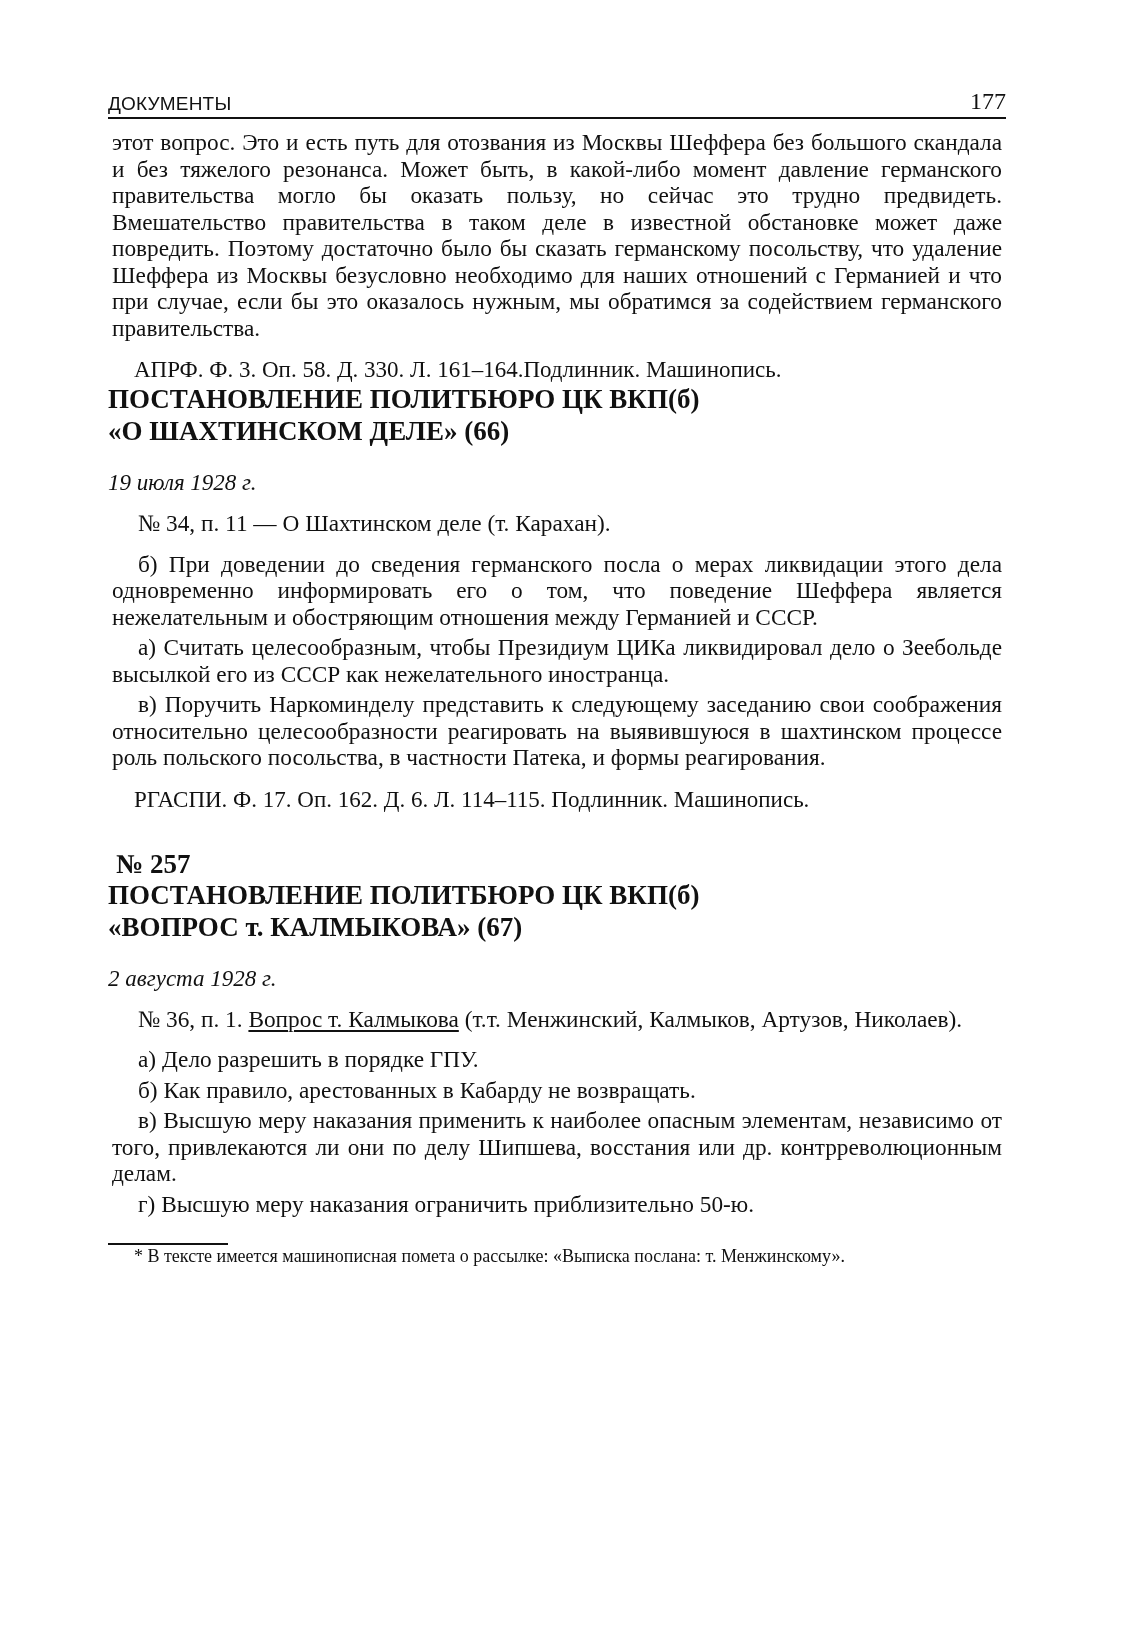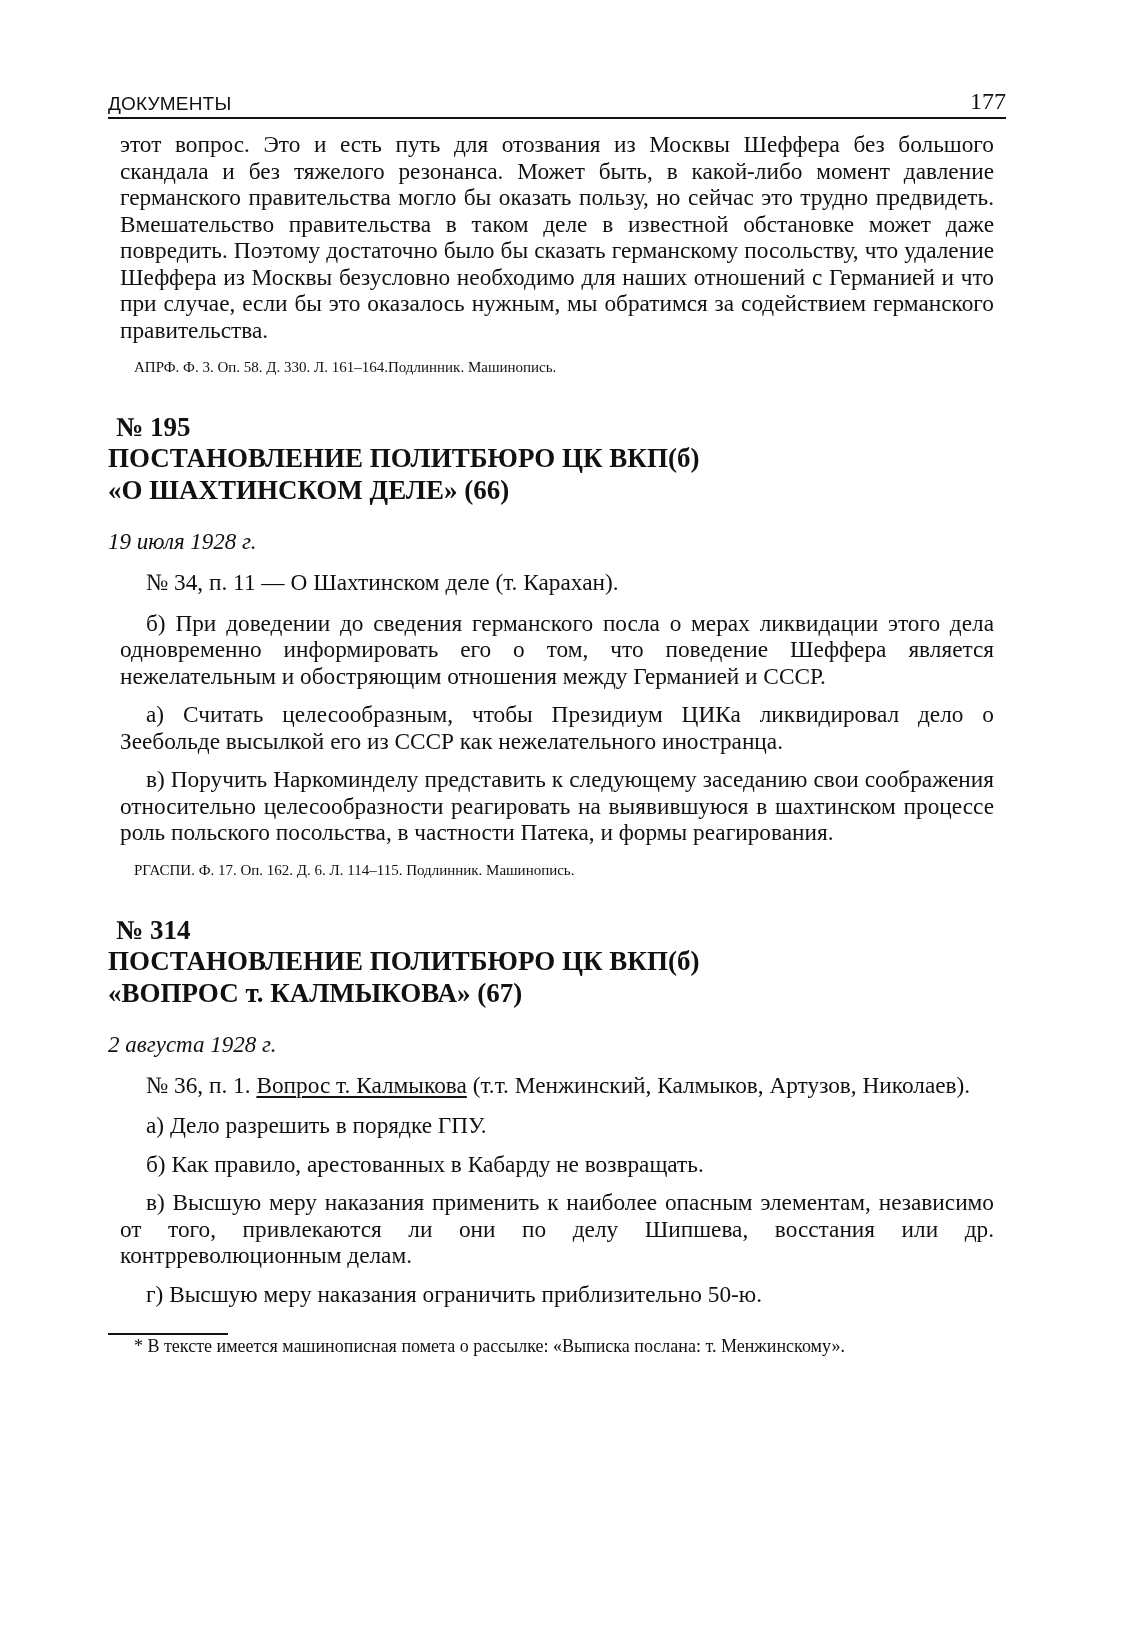--- a/index.html
+++ b/index.html
@@ -8,26 +8,26 @@
     font-family: "Liberation Serif", serif; color: #111;
   }
   .page { position: absolute; left: 108px; top: 88px; width: 898px; }
   .running-head {
     display: flex; justify-content: space-between; align-items: flex-end;
     border-bottom: 2px solid #111; padding-bottom: 2px; gap: 48px;
   }
   .rh-title { font-family: "Liberation Sans", sans-serif; font-size: 19px; letter-spacing: 0.2px; }
   .rh-page { font-family: "Liberation Serif", serif; font-size: 24px; }
   .body-text { font-size: 23.3px; line-height: 26.5px; text-align: justify; }
-  .p { margin: 12px; font-family: Liberation Serif, serif; }
+  .p { margin: 4px; font-family: Liberation Serif, serif; }
   .indent { text-indent: 26px; }
   .first { margin-top: 10px; }
   .signature { text-align: right; font-size: 23.3px; margin-top: 16px; }
   .signature .name { font-style: italic; }
-  .source { font-size: 15px; text-indent: 26px; margin-top: 16px; }
+  .source { font-size: 23px; text-indent: 26px; margin-top: 16px; }
   .doc-num { font-weight: bold; font-size: 27px; margin-top: 36px; text-indent: 8px; line-height: 30px; }
   .doc-title { font-weight: bold; font-size: 27px; line-height: 32px; margin: 0; }
   .doc-date { font-style: italic; font-size: 23px; margin-top: 23px; }
   .gap-s { margin-top: 14px; }
   .underline { text-decoration: underline; text-decoration-thickness: 2px; text-underline-offset: 3px; }
   .footnote-rule { width: 120px; border-top: 2px solid #111; margin-top: 26px; }
   .footnote { font-size: 18px; line-height: 22px; text-align: justify; text-indent: 26px; margin-top: 0; }
 </style>
 </head>
 <body>
@@ -40,37 +40,36 @@
   </div>
 
   <div class="body-text first">
     <p class="p">этот вопрос. Это и есть путь для отозвания из Москвы Шеффера без большого скандала и без тяжелого резонанса. Может быть, в какой-либо момент давление германского правительства могло бы оказать пользу, но сейчас это трудно предвидеть. Вмешательство правительства в таком деле в известной обстановке может даже повредить. Поэтому достаточно было бы сказать германскому посольству, что удаление Шеффера из Москвы безусловно необходимо для наших отношений с Германией и что при случае, если бы это оказалось нужным, мы обратимся за содействием германского правительства.</p>
   </div>
 
 
   <div class="source">АПРФ. Ф. 3. Оп. 58. Д. 330. Л. 161–164.Подлинник. Машинопись.</div>
 
   <section>
-    <div class="doc-num">№ 195</div>
     <p class="doc-title">ПОСТАНОВЛЕНИЕ ПОЛИТБЮРО ЦК ВКП(б)</p>
     <p class="doc-title">«О ШАХТИНСКОМ ДЕЛЕ» (66)</p>
     <div class="doc-date">19 июля 1928 г.</div>
     <div class="body-text gap-s">
       <p class="p indent">№ 34, п. 11 — О Шахтинском деле (т. Карахан).</p>
     </div>
     <div class="body-text gap-s">
       <p class="p indent">б) При доведении до сведения германского посла о мерах ликвидации этого дела одновременно информировать его о том, что поведение Шеффера является нежелательным и обостряющим отношения между Германией и СССР.</p>
       <p class="p indent">а) Считать целесообразным, чтобы Президиум ЦИКа ликвидировал дело о Зеебольде высылкой его из СССР как нежелательного иностранца.</p>
       <p class="p indent">в) Поручить Наркоминделу представить к следующему заседанию свои соображения относительно целесообразности реагировать на выявившуюся в шахтинском процессе роль польского посольства, в частности Патека, и формы реагирования.</p>
     </div>
     <div class="source">РГАСПИ. Ф. 17. Оп. 162. Д. 6. Л. 114–115. Подлинник. Машинопись.</div>
   </section>
 
   <section>
-    <div class="doc-num">№ 314</div>
+    <div class="doc-num">№ 257</div>
     <p class="doc-title">ПОСТАНОВЛЕНИЕ ПОЛИТБЮРО ЦК ВКП(б)</p>
     <p class="doc-title">«ВОПРОС т. КАЛМЫКОВА» (67)</p>
     <div class="doc-date">2 августа 1928 г.</div>
     <div class="body-text gap-s">
       <p class="p indent"><span>№ 36, п. 1. </span><span class="underline">Вопрос т. Калмыкова</span><span> (т.т. Менжинский, Калмыков, Артузов, Николаев).</span></p>
     </div>
     <div class="body-text gap-s">
       <p class="p indent">а) Дело разрешить в порядке ГПУ.</p>
       <p class="p indent">б) Как правило, арестованных в Кабарду не возвращать.</p>
       <p class="p indent">в) Высшую меру наказания применить к наиболее опасным элементам, независимо от того, привлекаются ли они по делу Шипшева, восстания или др. контрреволюционным делам.</p>

